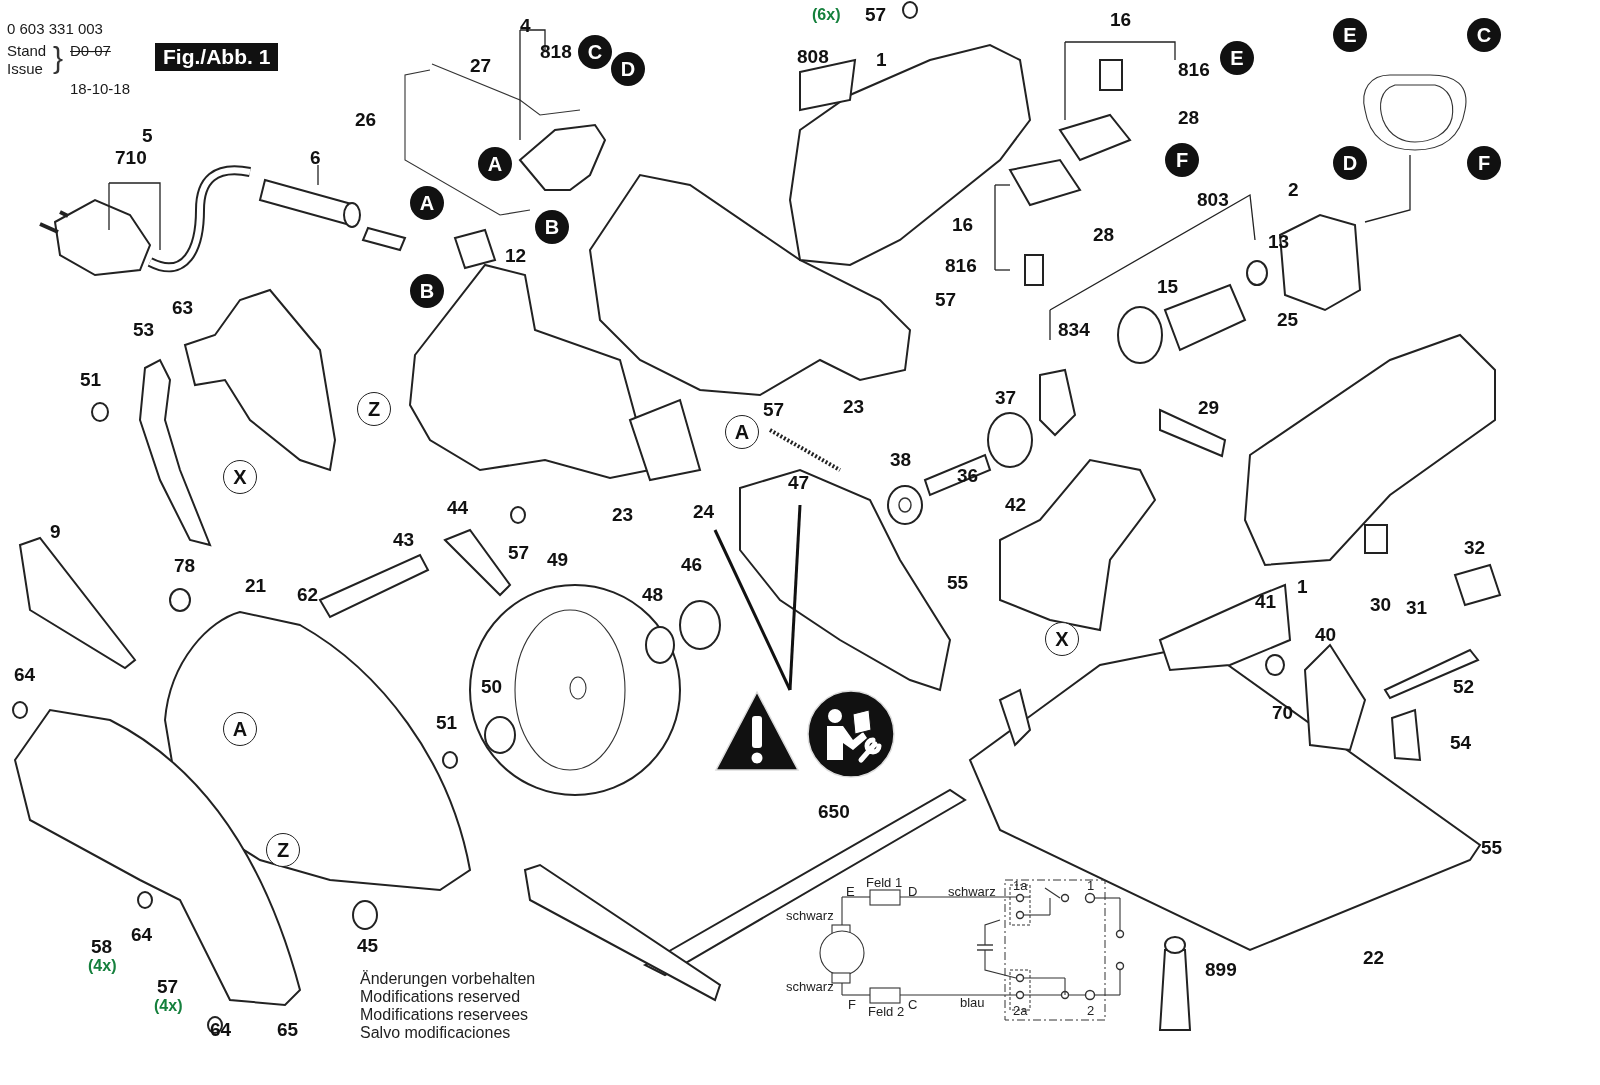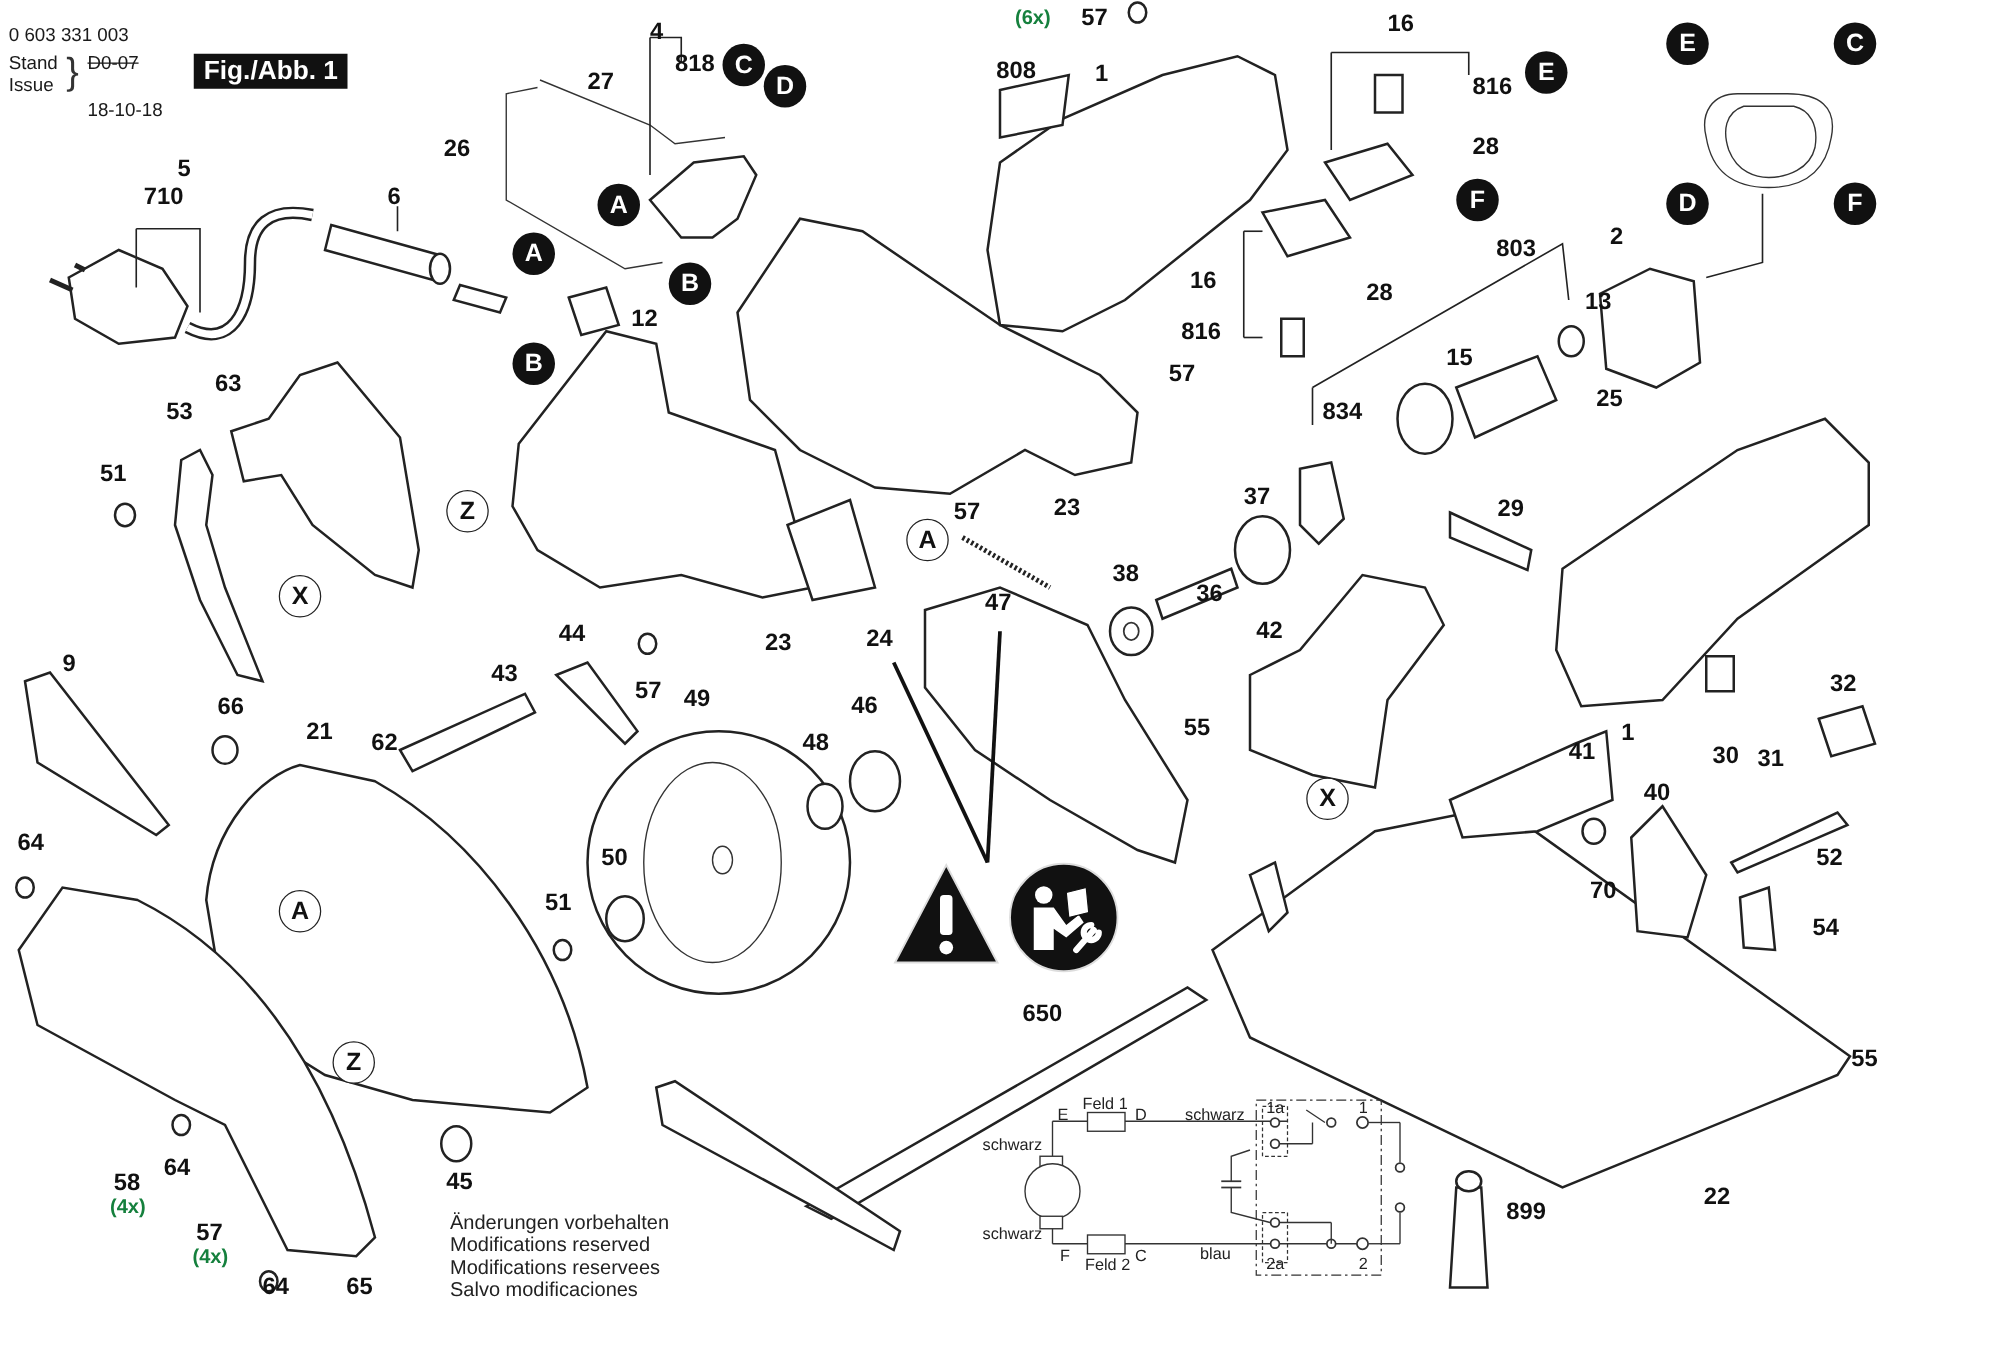--- a/index.html
+++ b/index.html
@@ -284,21 +284,21 @@
 <div class="abs lbl" style="left:788px; top:473px;">47</div>
 <div class="abs lbl" style="left:693px; top:502px;">24</div>
 <div class="abs lbl" style="left:1005px; top:495px;">42</div>
 <div class="abs lbl" style="left:50px; top:522px;">9</div>
 <div class="abs lbl" style="left:447px; top:498px;">44</div>
 <div class="abs lbl" style="left:393px; top:530px;">43</div>
 <div class="abs lbl" style="left:508px; top:543px;">57</div>
 <div class="abs lbl" style="left:547px; top:550px;">49</div>
 <div class="abs lbl" style="left:681px; top:555px;">46</div>
 <div class="abs lbl" style="left:642px; top:585px;">48</div>
-<div class="abs lbl" style="left:174px; top:556px;">66</div>
+<div class="abs lbl" style="left:174px; top:556px;">78</div>
 <div class="abs lbl" style="left:245px; top:576px;">21</div>
 <div class="abs lbl" style="left:297px; top:585px;">62</div>
 <div class="abs lbl" style="left:947px; top:573px;">55</div>
 <div class="abs lbl" style="left:1219px; top:592px;margin-left:36px;">41</div>
 <div class="abs lbl" style="left:1370px; top:577px;margin-top:18px;">30</div>
 <div class="abs lbl" style="left:1406px; top:598px;">31</div>
 <div class="abs lbl" style="left:1464px; top:538px;">32</div>
 <div class="abs lbl" style="left:1297px; top:577px;">1</div>
 <div class="abs lbl" style="left:1315px; top:625px;">40</div>
 <div class="abs lbl" style="left:1453px; top:677px;">52</div>

